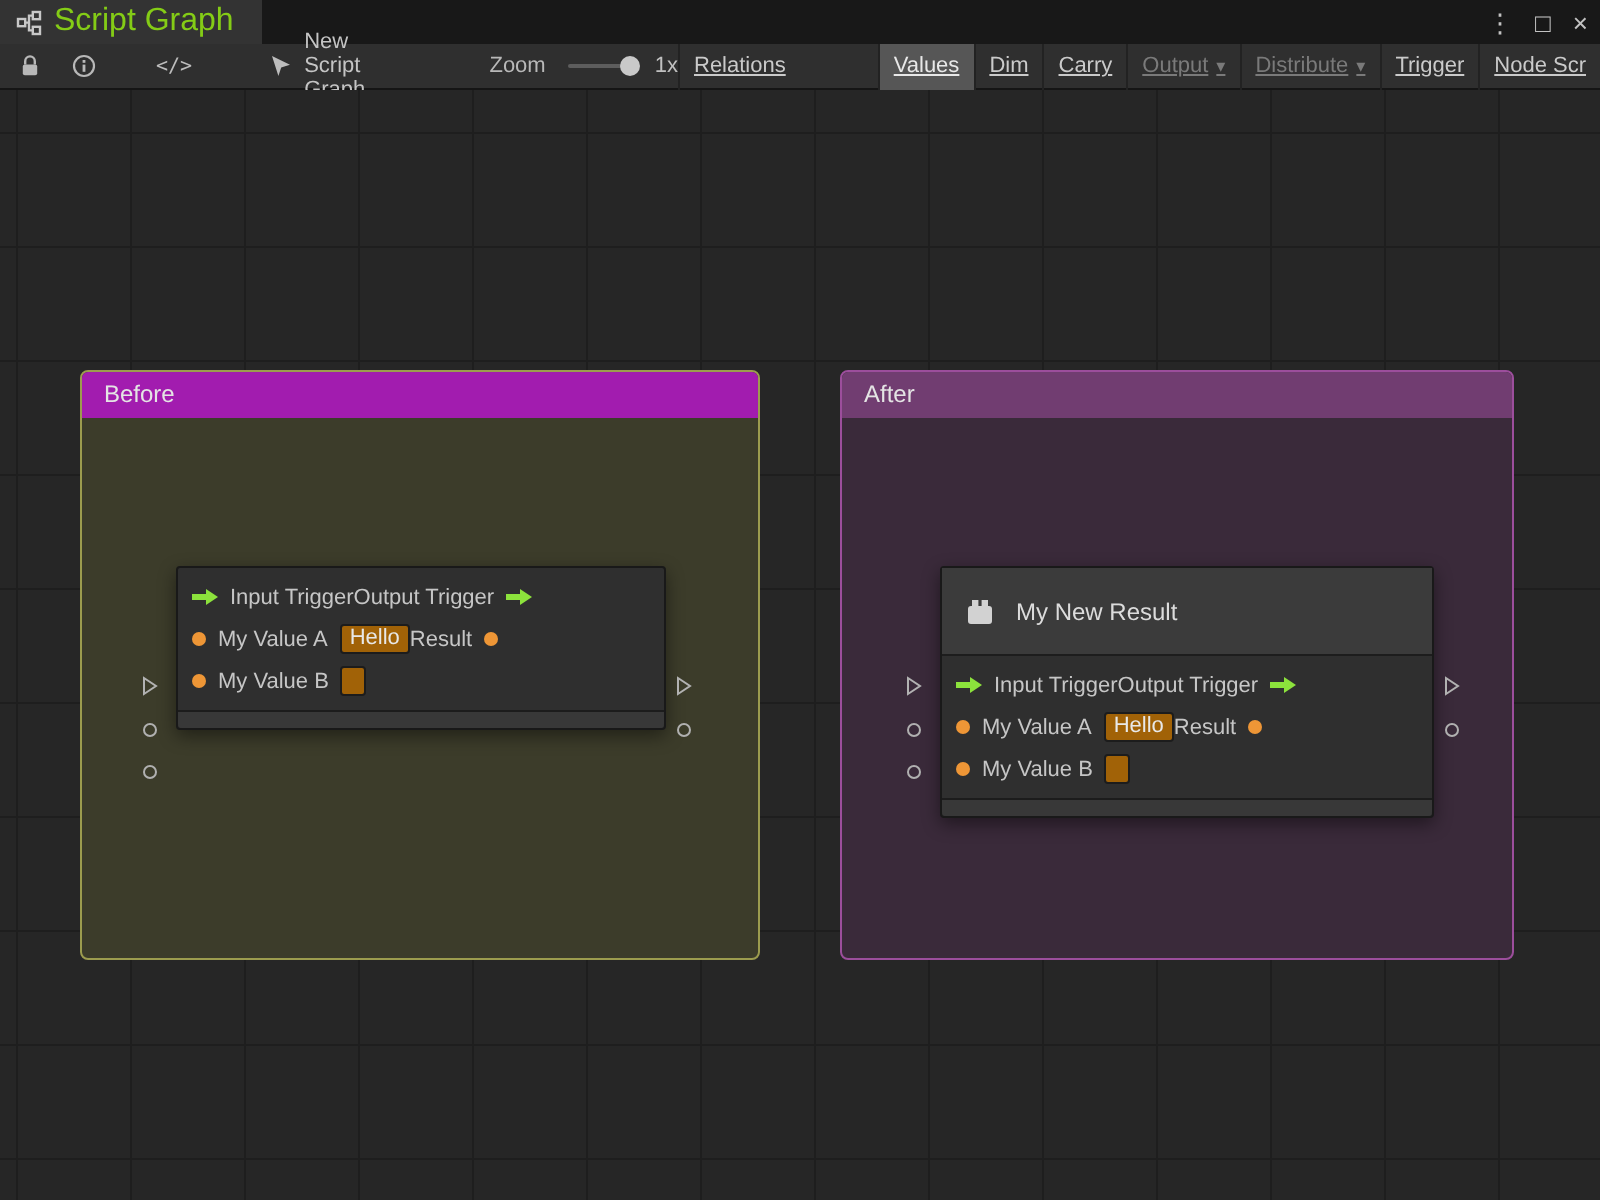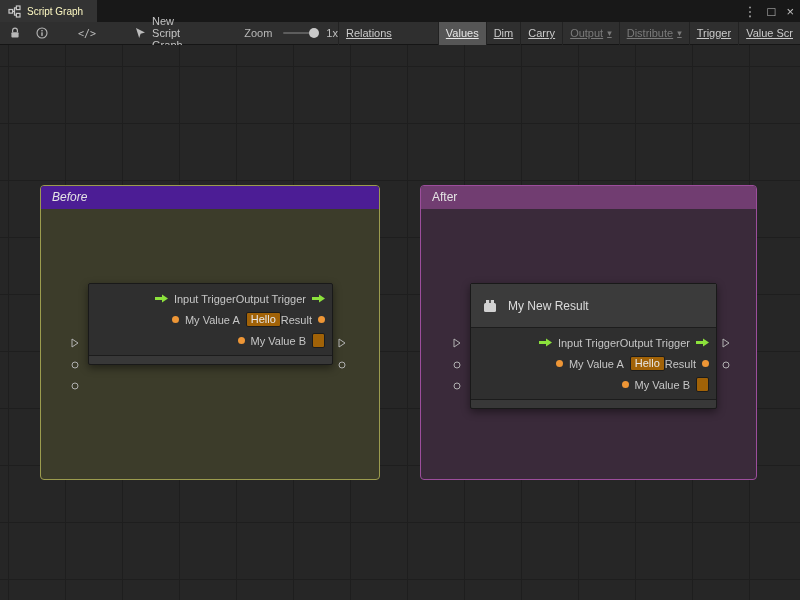--- a/index.html
+++ b/index.html
@@ -6,21 +6,21 @@
   html,body { width:800px; height:600px; overflow:hidden; }
   body {
     background:#262626;
     font-family:"Liberation Sans", sans-serif;
     color:#c8c8c8;
     position:relative;
   }
 
   
   .titlebar { height:22px; background:#181818; display:flex; align-items:stretch; position:relative; }
-  .tab { display:flex; align-items:center; gap:6px; background:#333333; padding:0 14px 0 8px; font-size:10px; color:#fef9c3; }
+  .tab { display:flex; align-items:center; gap:6px; background:#333333; padding:0 14px 0 8px; font-size:16px; color:#84cc16; }
   .win-controls { position:absolute; right:6px; top:0; height:22px; display:flex; align-items:center; gap:11px; color:#c2c2c2; font-size:13px; }
   .win-controls span { cursor:default; line-height:1; }
 
   
   .toolbar { height:23px; background:#2f2f2f; border-bottom:1px solid #151515; display:flex; align-items:center; font-size:11px; color:#c0c0c0; position:relative; }
   .tico { display:inline-flex; align-items:center; }
   .code-glyph { font-family:"DejaVu Sans Mono", monospace; font-size:10px; color:#bdbdbd; }
   .graph-name { color:#c4c4c4; }
   .zoom-label { color:#b8b8b8; }
   .slider { width:84px; height:2px; background:#5d5d5d; position:relative; border-radius:1px; }
@@ -39,29 +39,29 @@
       linear-gradient(#1e1e1e 1px, transparent 1px),
       linear-gradient(90deg, #1e1e1e 1px, transparent 1px);
     background-size:57px 57px;
     background-position:8px 21px;
   }
 
   
   .group { position:absolute; top:140px; height:295px; border-radius:4px; }
   .group .ghead { height:23px; line-height:23px; padding:0 11px; font-size:12px; color:#e4e4e4; border-radius:3px 3px 0 0; }
   .group.before { left:40px; width:340px; background:#3c3c2a; border:1px solid #9c9c4e; }
-  .group.before .ghead { background:#4c1d95;font-style:italic; }
+  .group.before .ghead { background:#a21caf; }
   .group.after { left:420px; width:337px; background:#3a2a3a; border:1px solid #9c4e9c; }
   .group.after .ghead { background:#713d71; }
 
   
   .node { position:absolute; background:#2f2f2f; border:1px solid #191919; border-radius:2px; box-shadow:0 3px 9px rgba(0,0,0,.45); }
   .node-header { height:44px; background:#3b3b3b; display:flex; align-items:center; gap:9px; padding:0 10px; border-bottom:1px solid #1d1d1d; color:#dcdcdc; font-size:12px; }
   .node-body { padding-top:4px; }
-  .nrow { height:21px; display:flex; align-items:center; justify-content:flex-end; padding:0 7px; color:#c6c6c6; font-size:11px; }
+  .nrow { height:21px; display:flex; align-items:center; justify-content:flex-start; padding:0 7px; color:#c6c6c6; font-size:11px; }
   .pgroup { display:flex; align-items:center; gap:6px; }
   .dot { width:7px; height:7px; border-radius:50%; background:#ee9636; flex:none; }
   .arrow { flex:none; display:block; }
   .field { background:#a16207; border:1px solid #1c1c1c; border-radius:2px; min-width:10px; height:15px; line-height:13px; padding:0 4px; color:#e8e8e8; font-size:11px; display:inline-block; }
   .field.small { min-width:13px; padding:0; }
   .node-footer { margin-top:4px; border-top:1px solid #1c1c1c; height:9px; background:#383838; border-radius:0 0 2px 2px; }
 
   
   .oport { position:absolute; transform:translate(-50%,-50%); line-height:0; }
   .ocircle { display:inline-block; width:7px; height:7px; border:1px solid #b0b0b0; border-radius:50%; background:transparent; }
@@ -135,21 +135,21 @@
         <span class="caret">▾</span>
     </div>
     <div class="tbtn disabled">
       <span>Distribute</span>
         <span class="caret">▾</span>
     </div>
     <div class="tbtn">
         <span>Trigger</span>
       </div>
     <div class="tbtn">
-        <span>Value Scr</span>
+        <span>Node Scr</span>
       </div>
   </div>
 </div>
 
 <div class="canvas">
 
   <div class="group before">
     <div class="ghead">
       <span>Before</span>
     </div>

